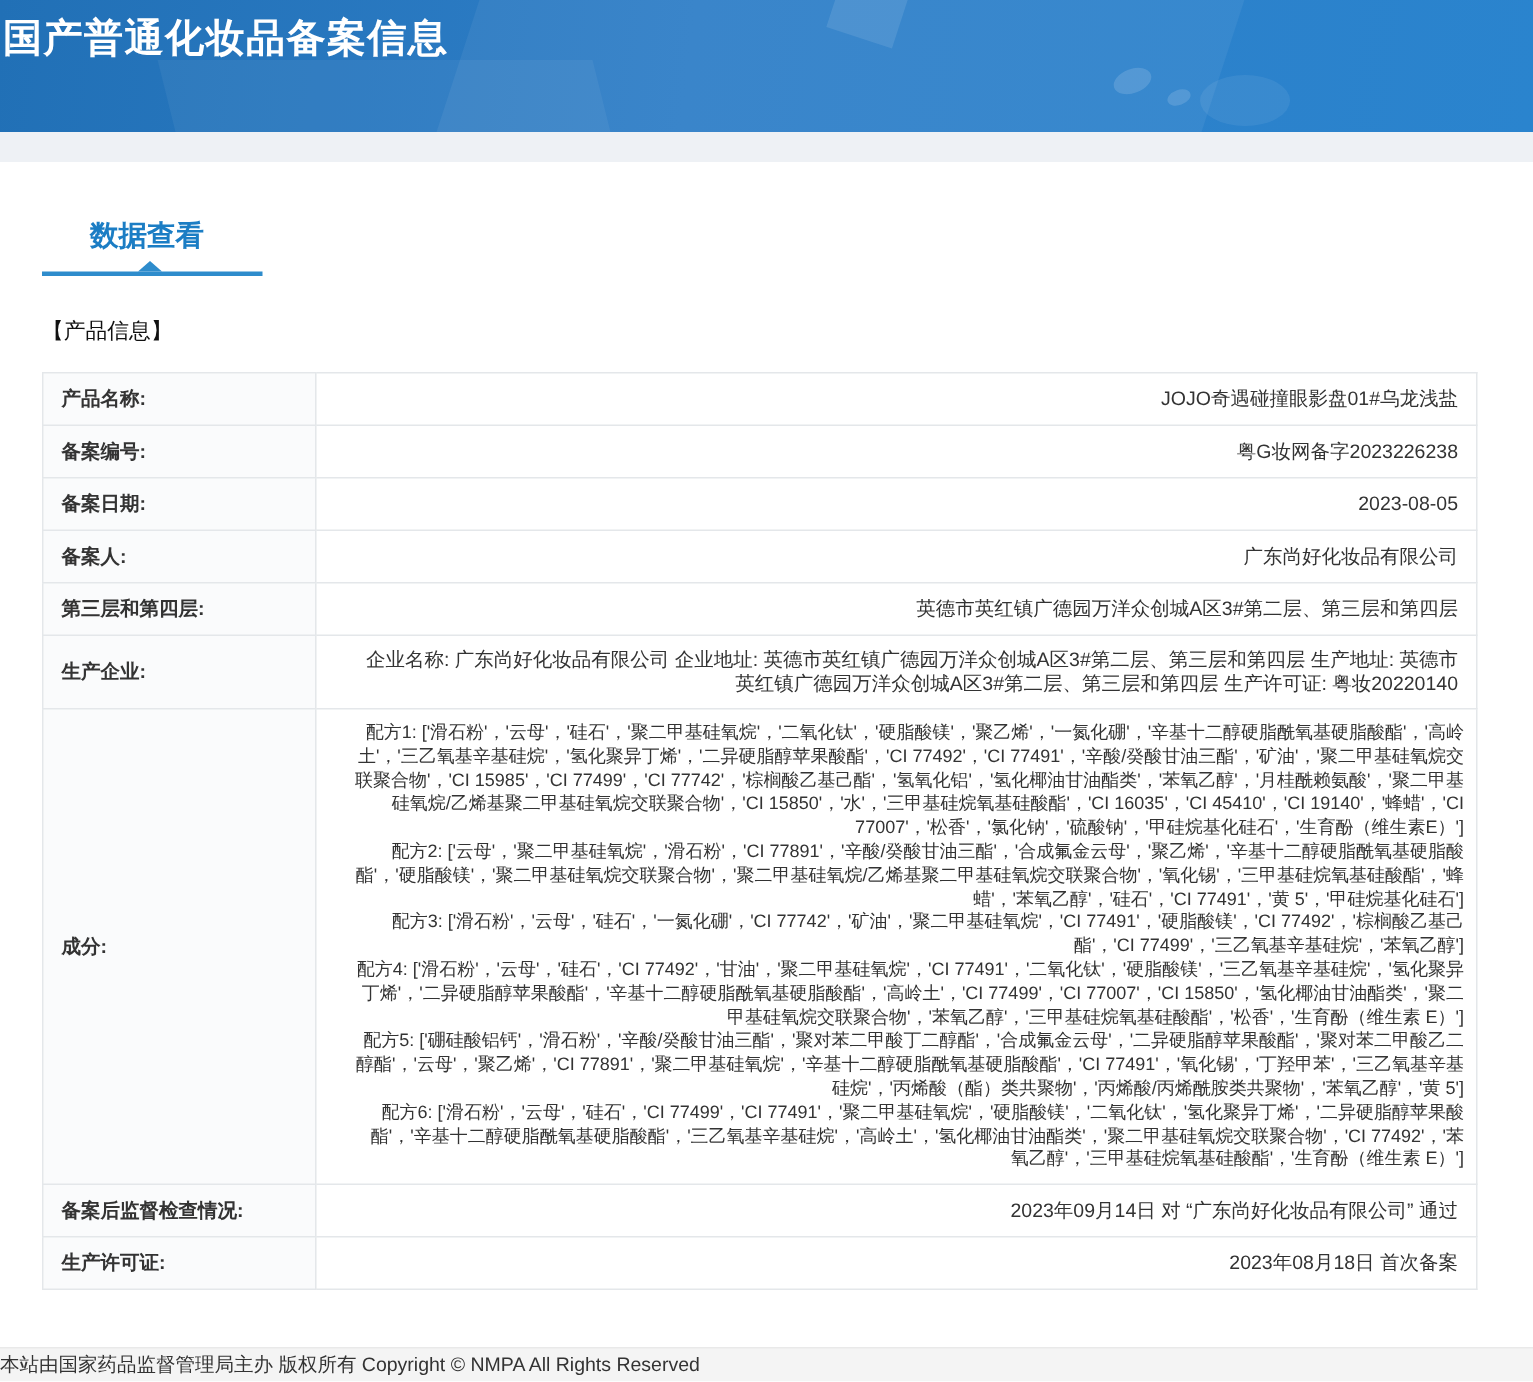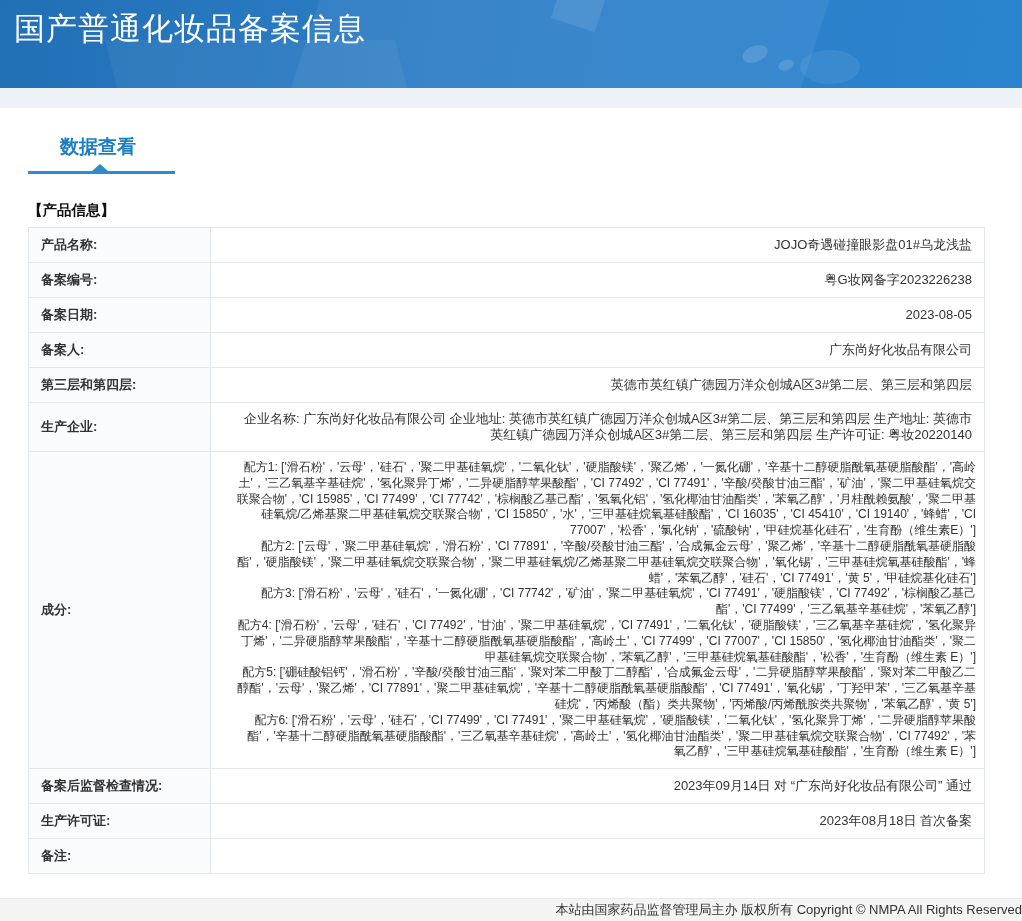--- a/index.html
+++ b/index.html
@@ -28,72 +28,72 @@
     position:absolute; left:555px; top:-8px; width:46px; height:34px;
     background:rgba(255,255,255,0.10); transform:rotate(18deg);
   }
   .banner .dot1, .banner .dot2, .banner .dot3 {
     position:absolute; border-radius:50%; background:rgba(255,255,255,0.14);
   }
   .banner .dot1 { left:742px; top:46px; width:26px; height:16px; transform:rotate(-20deg); }
   .banner .dot2 { left:778px; top:60px; width:16px; height:10px; transform:rotate(-20deg); }
   .banner .dot3 { left:800px; top:50px; width:60px; height:34px; background:rgba(255,255,255,0.07); }
   .banner h1 {
-    margin:0; padding:8px 0 0 14px;
-    font-size:31px; font-weight:normal; color:#ffffff; letter-spacing:1px;
+    margin:0; padding:8px 0 0 2px;
+    font-size:26px; font-weight:bold; color:#ffffff; letter-spacing:1px;
     position:relative; z-index:2;
   }
   .sub-strip { height:20px; background:#eef1f5; }
 
   
   .content { padding:0 28px; }
 
-  .tab-wrap { margin-top:26px; }
+  .tab-wrap { margin-top:36px; }
   .tab-label {
     display:inline-block; margin-left:32px;
     color:#1b7dc4; font-size:19px; font-weight:bold;
   }
   .tab-underline {
     margin-top:11px; width:147px; height:3px; background:#2e8ccc; position:relative;
   }
   .tab-underline .tri {
     position:absolute; left:64px; top:-7px; width:0; height:0;
     border-left:8px solid transparent; border-right:8px solid transparent;
     border-bottom:7px solid #2e8ccc;
   }
 
   .section-title {
-    font-size:14.5px; font-weight:bold; color:#111;
+    font-size:14.5px; font-weight:normal; color:#111;
   }
   .st-product { margin-top:27px; }
   .st-packaging { margin-top:17px; }
 
   table.info-table {
-    width:957px; border-collapse:collapse; margin-top:7px; table-layout:fixed;
+    width:957px; border-collapse:collapse; margin-top:18px; table-layout:fixed;
   }
   table.info-table td {
     border:1px solid #e4e7ea; font-size:13px; color:#333; vertical-align:middle;
   }
   td.cell-label {
     width:182px; background:#fafbfc; font-weight:bold;
     padding:8px 8px 8px 12px;
   }
   td.cell-value { padding:8px 12px 8px 25px; line-height:16px;text-align:right; }
   tr.simple td { height:35px; }
   tr.row-producer td.cell-value { line-height:16px; }
   tr.row-ingredients td.cell-value {
     font-size:12px; line-height:15.8px; padding:8px 8px 8px 25px;
   }
   .formula-line { margin:0; }
   tr.row-note td { height:30px; }
 
   .footer {
     position:absolute; bottom:0; left:0; width:1022px; height:23px;
     background:#f4f4f4; border-top:1px solid #e9e9e9;
-    text-align:right; line-height:22px; font-size:13px; color:#333;
+    text-align:left; line-height:22px; font-size:13px; color:#333;
   }
 </style>
 </head>
 <body>
 
 <div class="banner">
   <div class="shape-a"></div>
   <div class="shape-b"></div>
   <div class="shape-c"></div>
   <div class="dot1"></div>
@@ -152,24 +152,20 @@
       </td>
     </tr>
     <tr class="simple">
       <td class="cell-label">备案后监督检查情况:</td>
       <td class="cell-value">2023年09月14日 对 “广东尚好化妆品有限公司” 通过</td>
     </tr>
     <tr class="simple">
       <td class="cell-label">生产许可证:</td>
       <td class="cell-value">2023年08月18日 首次备案</td>
     </tr>
-    <tr class="simple row-note">
-      <td class="cell-label">备注:</td>
-      <td class="cell-value"></td>
-    </tr>
   </tbody>
     </table>
 
 
 </div>
 
 <div class="footer">
   <span>本站由国家药品监督管理局主办 版权所有 Copyright © NMPA All Rights Reserved</span>
 </div>
 

